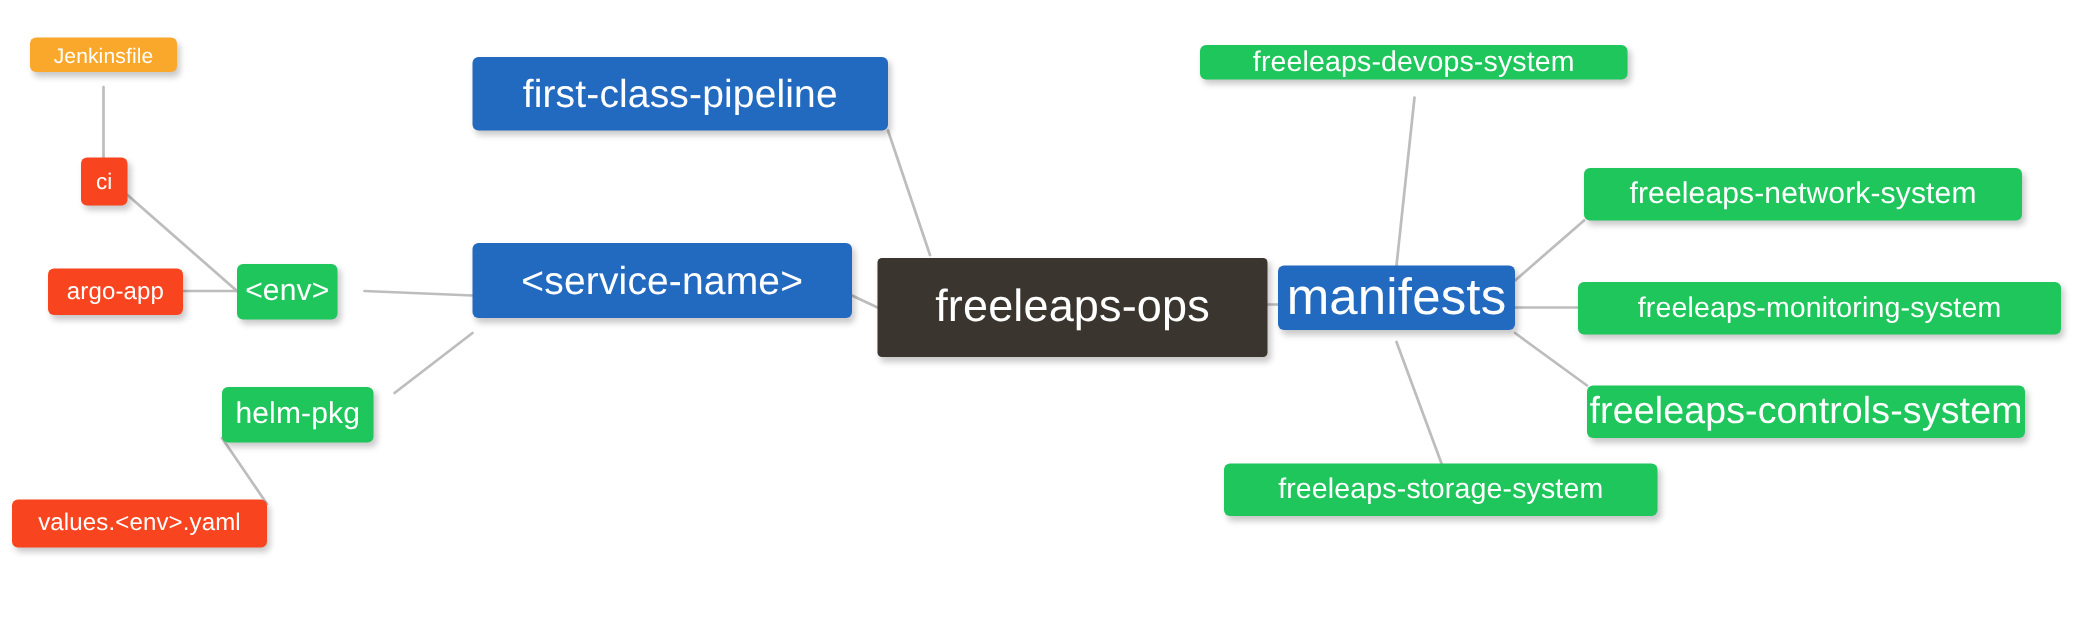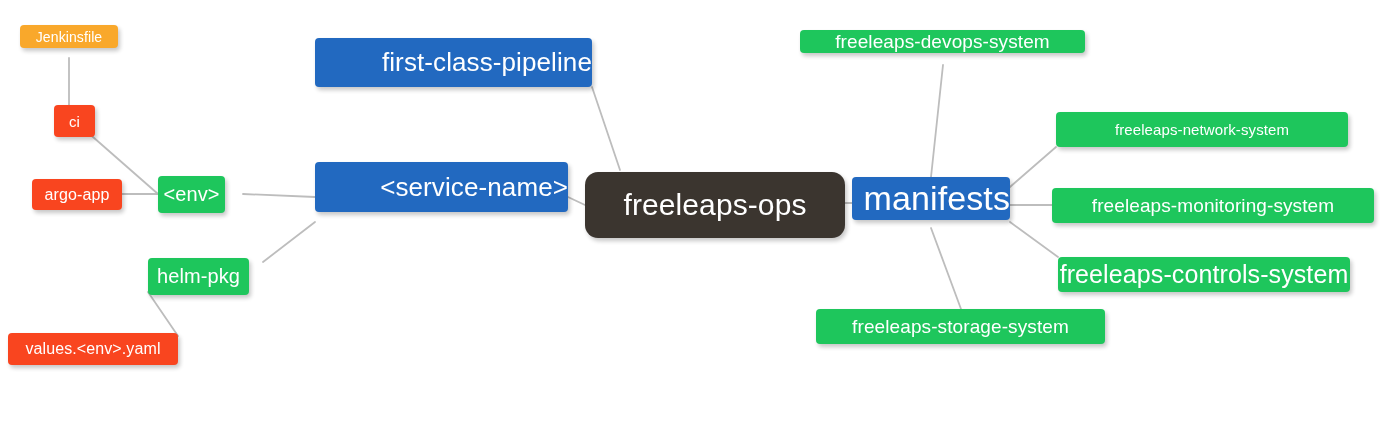--- a/index.html
+++ b/index.html
@@ -18,23 +18,23 @@
     box-sizing:border-box;
     color:#ffffff;
     white-space:nowrap;
     border-radius:4px;
     box-shadow:2px 3px 4px rgba(0,0,0,0.22);
     letter-spacing:0.1px;
     z-index:2;
   }
   .node.root{
     background:#3b352f;
-    border-radius:13px;
+    border-radius:3px;
   }
-  .node.blue{background:#2269c0;justify-content:flex-end;}
+  .node.blue{background:#2269c0;}
   .node.green{background:#1ec65c;}
   .node.orange{background:#f9a82b;}
   .node.red{background:#f9451f;}
 </style>
 </head>
 <body>
 
 <div id="canvas">
   <svg id="edges" viewBox="0 0 1390 421" xmlns="http://www.w3.org/2000/svg">
       <polyline points="585,205 568,197" fill="none" stroke="#bdbdbd" stroke-width="1.8" stroke-linecap="round"></polyline>
@@ -64,36 +64,36 @@
       </div>
       <div class="node blue" style="left: 852px; top: 177px; width: 158px; height: 43px; font-size: 34px;">
         <span>manifests</span>
       </div>
       <div class="node green" style="left: 158px; top: 176px; width: 67px; height: 37px; font-size: 20px;">
         <span>&lt;env&gt;</span>
       </div>
       <div class="node green" style="left: 148px; top: 258px; width: 101px; height: 37px; font-size: 20px;">
         <span>helm-pkg</span>
       </div>
-      <div class="node red" style="left: 54px; top: 105px; width: 41px; height: 32px; font-size: 15px;">
+      <div class="node red" style="left: 54px; top: 105px; width: 31px; height: 32px; font-size: 15px;">
         <span>ci</span>
       </div>
       <div class="node red" style="left: 32px; top: 179px; width: 90px; height: 31px; font-size: 16px;">
         <span>argo-app</span>
       </div>
       <div class="node orange" style="left: 20px; top: 25px; width: 98px; height: 23px; font-size: 14px;">
         <span>Jenkinsfile</span>
       </div>
       <div class="node red" style="left: 8px; top: 333px; width: 170px; height: 32px; font-size: 16px;">
         <span>values.&lt;env&gt;.yaml</span>
       </div>
       <div class="node green" style="left: 800px; top: 30px; width: 285px; height: 23px; font-size: 19px;">
         <span>freeleaps-devops-system</span>
       </div>
-      <div class="node green" style="left: 1056px; top: 112px; width: 292px; height: 35px; font-size: 15px;">
+      <div class="node green" style="left: 1056px; top: 112px; width: 292px; height: 35px; font-size: 20px;">
         <span>freeleaps-network-system</span>
       </div>
       <div class="node green" style="left: 1052px; top: 188px; width: 322px; height: 35px; font-size: 19px;">
         <span>freeleaps-monitoring-system</span>
       </div>
       <div class="node green" style="left: 1058px; top: 257px; width: 292px; height: 35px; font-size: 25px;">
         <span>freeleaps-controls-system</span>
       </div>
       <div class="node green" style="left: 816px; top: 309px; width: 289px; height: 35px; font-size: 19px;">
         <span>freeleaps-storage-system</span>

